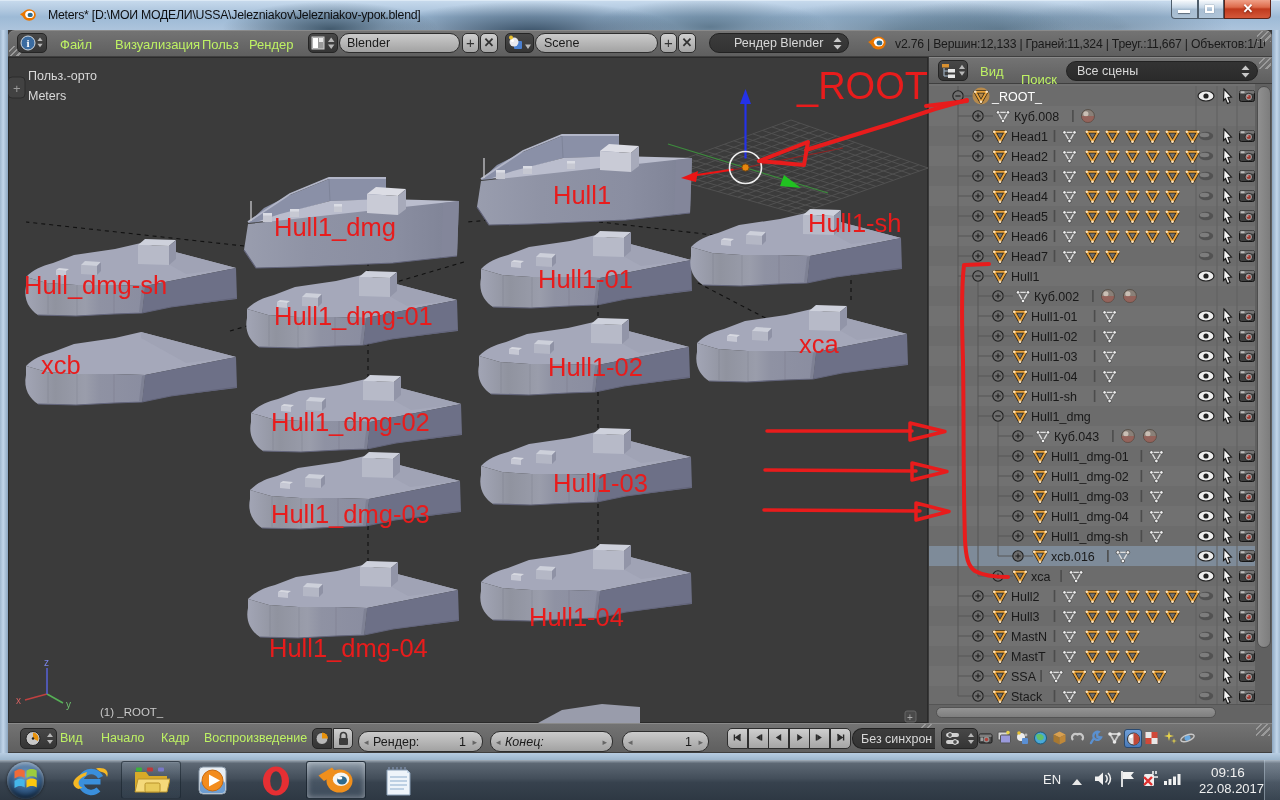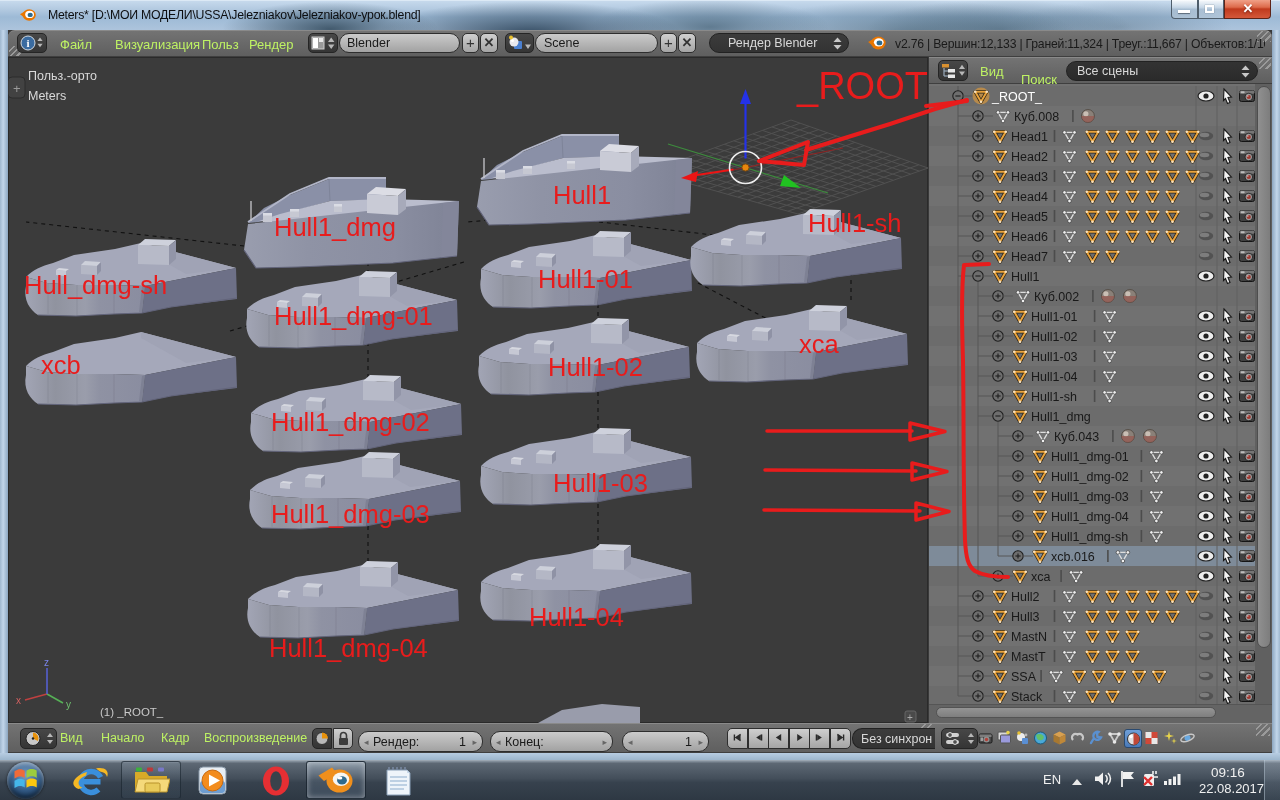--- a/index.html
+++ b/index.html
@@ -68,21 +68,21 @@
 <svg width="27" height="18" viewBox="0 0 27 18">
 <rect x="8" y="7" width="8" height="8" rx="1" fill="#4a7fd0"></rect>
 <circle cx="8" cy="8" r="4.5" fill="#e8e8ee"></circle>
       <circle cx="6.5" cy="6.5" r="1.5" fill="#fff"></circle>
 <circle cx="5" cy="3.5" r="2" fill="#e8c131"></circle>
 <path d="M19,10.5 l3,4.4 3,-4.4 z" fill="#b8b8b8"></path>
 </svg></div>
 <div class="abs lfield" style="left:535px;top:33px;width:123px;height:20px;padding:2px 0 0 8px;">Scene</div>
 <div class="abs lbtn" style="left:660px;top:33px;width:17px;height:20px;color:#333;font-size:15px;text-align:center;line-height:18px;">+</div>
 <div class="abs lbtn" style="left:678px;top:33px;width:18px;height:20px;color:#333;font-size:13px;text-align:center;line-height:18px;font-weight:bold;">✕</div>
-<div class="abs dfield" style="left:709px;top:33px;width:140px;height:20px;padding:2px 0 0 18px;">Рендер Blender
+<div class="abs dfield" style="left:709px;top:33px;width:140px;height:20px;padding:2px 0 0 24px;">Рендер Blender
 <svg class="abs" style="right:6px;top:3px;" width="9" height="13" viewBox="0 0 9 13">
 <path d="M0.5,5 l4,-4.6 4,4.6 z" fill="#c8c8c8"></path>
       <path d="M0.5,8 l4,4.6 4,-4.6 z" fill="#c8c8c8"></path>
     </svg></div>
 <div class="abs" style="left:867px;top:35px;"><svg width="20" height="16" viewBox="0 0 18 14">
 <ellipse cx="10.2" cy="7" rx="6.6" ry="5.8" fill="#ea7600"></ellipse>
 <path d="M1,6.2 L8.5,1.8 L10,4.8 L4,8.6 Z" fill="#ea7600"></path>
 <ellipse cx="10.6" cy="6.4" rx="4.4" ry="3.7" fill="#fff"></ellipse>
 <ellipse cx="11.2" cy="6.9" rx="2.6" ry="2.2" fill="#2e6a8e"></ellipse>
 </svg></div>
@@ -1409,21 +1409,21 @@
       <path d="M6.5,9 v-2.5 a3,3 0 0 1 6,0 V9" fill="none" stroke="#3c3c3c" stroke-width="1.6"></path>
     </svg></div>
 <div class="abs lfield" style="left:358px;top:731px;width:125px;height:21px;">
     <span class="abs" style="left:5px;top:4.5px;color:#666;font-size:9px;">◂</span>
     <span class="abs" style="left:14px;top:2.5px;">Рендер:</span>
     <span class="abs" style="right:16px;top:2.5px;">1</span>
     <span class="abs" style="right:5px;top:4.5px;color:#666;font-size:9px;">▸</span>
   </div>
 <div class="abs lfield" style="left:490px;top:731px;width:123px;height:21px;">
     <span class="abs" style="left:5px;top:4.5px;color:#666;font-size:9px;">◂</span>
-    <span class="abs" style="left:14px;top:2.5px;">Конец:</span>
+    <span class="abs" style="left:14px;top:2.5px;font-style:italic;">Конец:</span>
     <span class="abs" style="right:16px;top:6px;margin-top:37px;">250</span>
     <span class="abs" style="right:5px;top:4.5px;color:#666;font-size:9px;">▸</span>
   </div>
 <div class="abs lfield" style="left:622px;top:731px;width:87px;height:21px;">
     <span class="abs" style="left:5px;top:4.5px;color:#666;font-size:9px;">◂</span>
     <span class="abs" style="left:14px;top:2.5px;"></span>
     <span class="abs" style="right:16px;top:2.5px;">1</span>
     <span class="abs" style="right:5px;top:4.5px;color:#666;font-size:9px;">▸</span>
   </div>
 <div class="abs lbtn" style="left:727.0px;top:728px;width:21px;height:21px;border-radius:5px 0 0 5px;"><svg width="19" height="17" viewBox="-3 -3 24 22">

